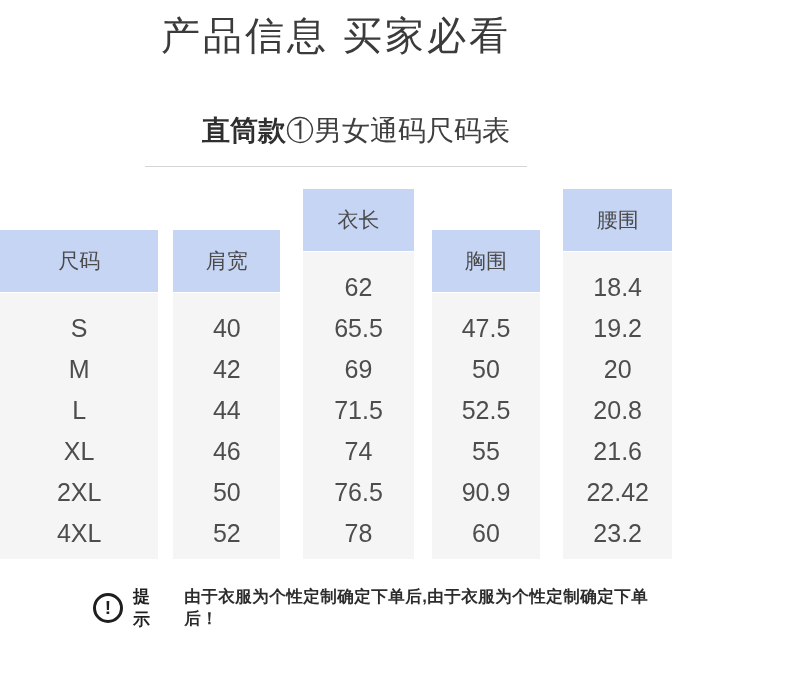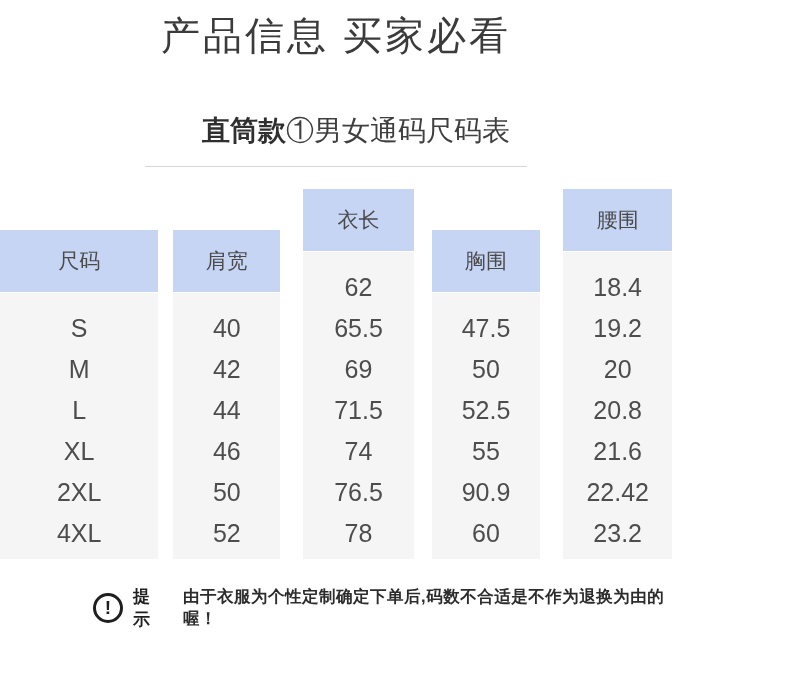--- a/index.html
+++ b/index.html
@@ -168,16 +168,16 @@
           <div class="cell">21.6</div>
           <div class="cell">22.42</div>
           <div class="cell">23.2</div>
         </div>
       </div>
     </div>
 
   <div class="note">
     <span class="note-icon">!</span>
     <span class="note-label">提示</span>
-    <span class="note-text">由于衣服为个性定制确定下单后,码数不合适是不作为退换为由的喔！</span>
+    <span class="note-text">由于衣服为个性定制确定下单后,由于衣服为个性定制确定下单后！</span>
   </div>
 
 </div>
 
 </body></html>

